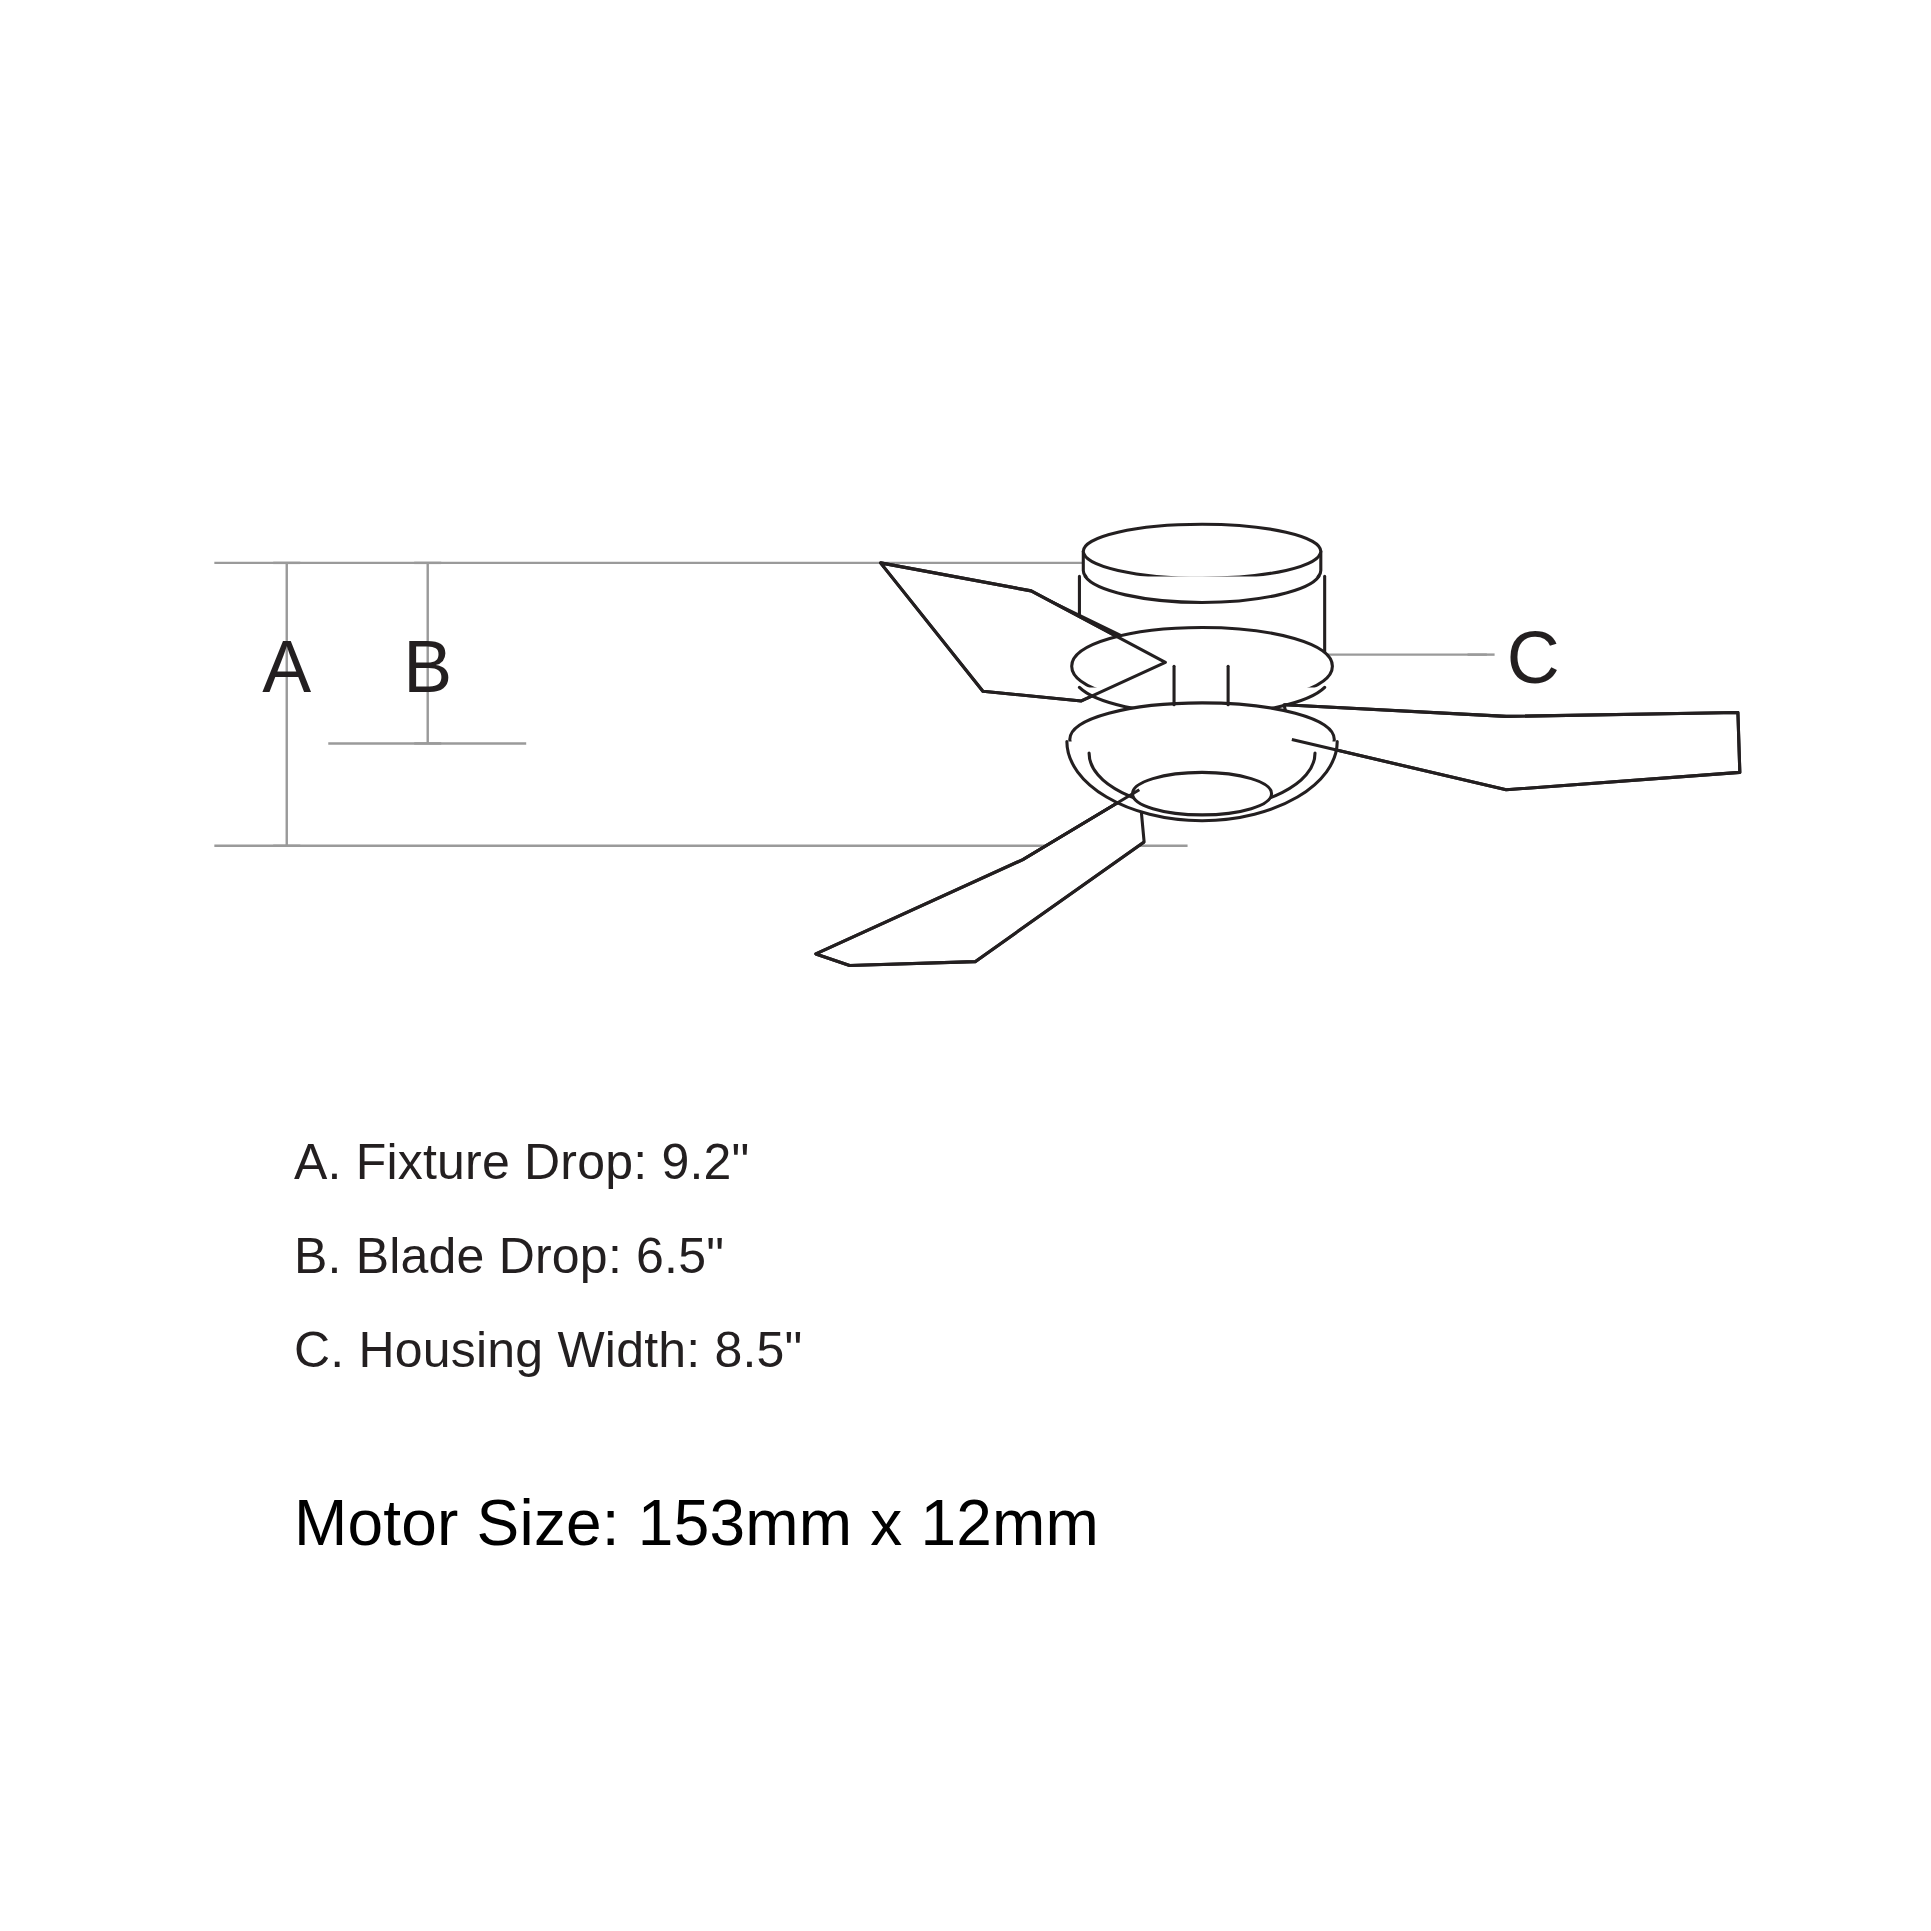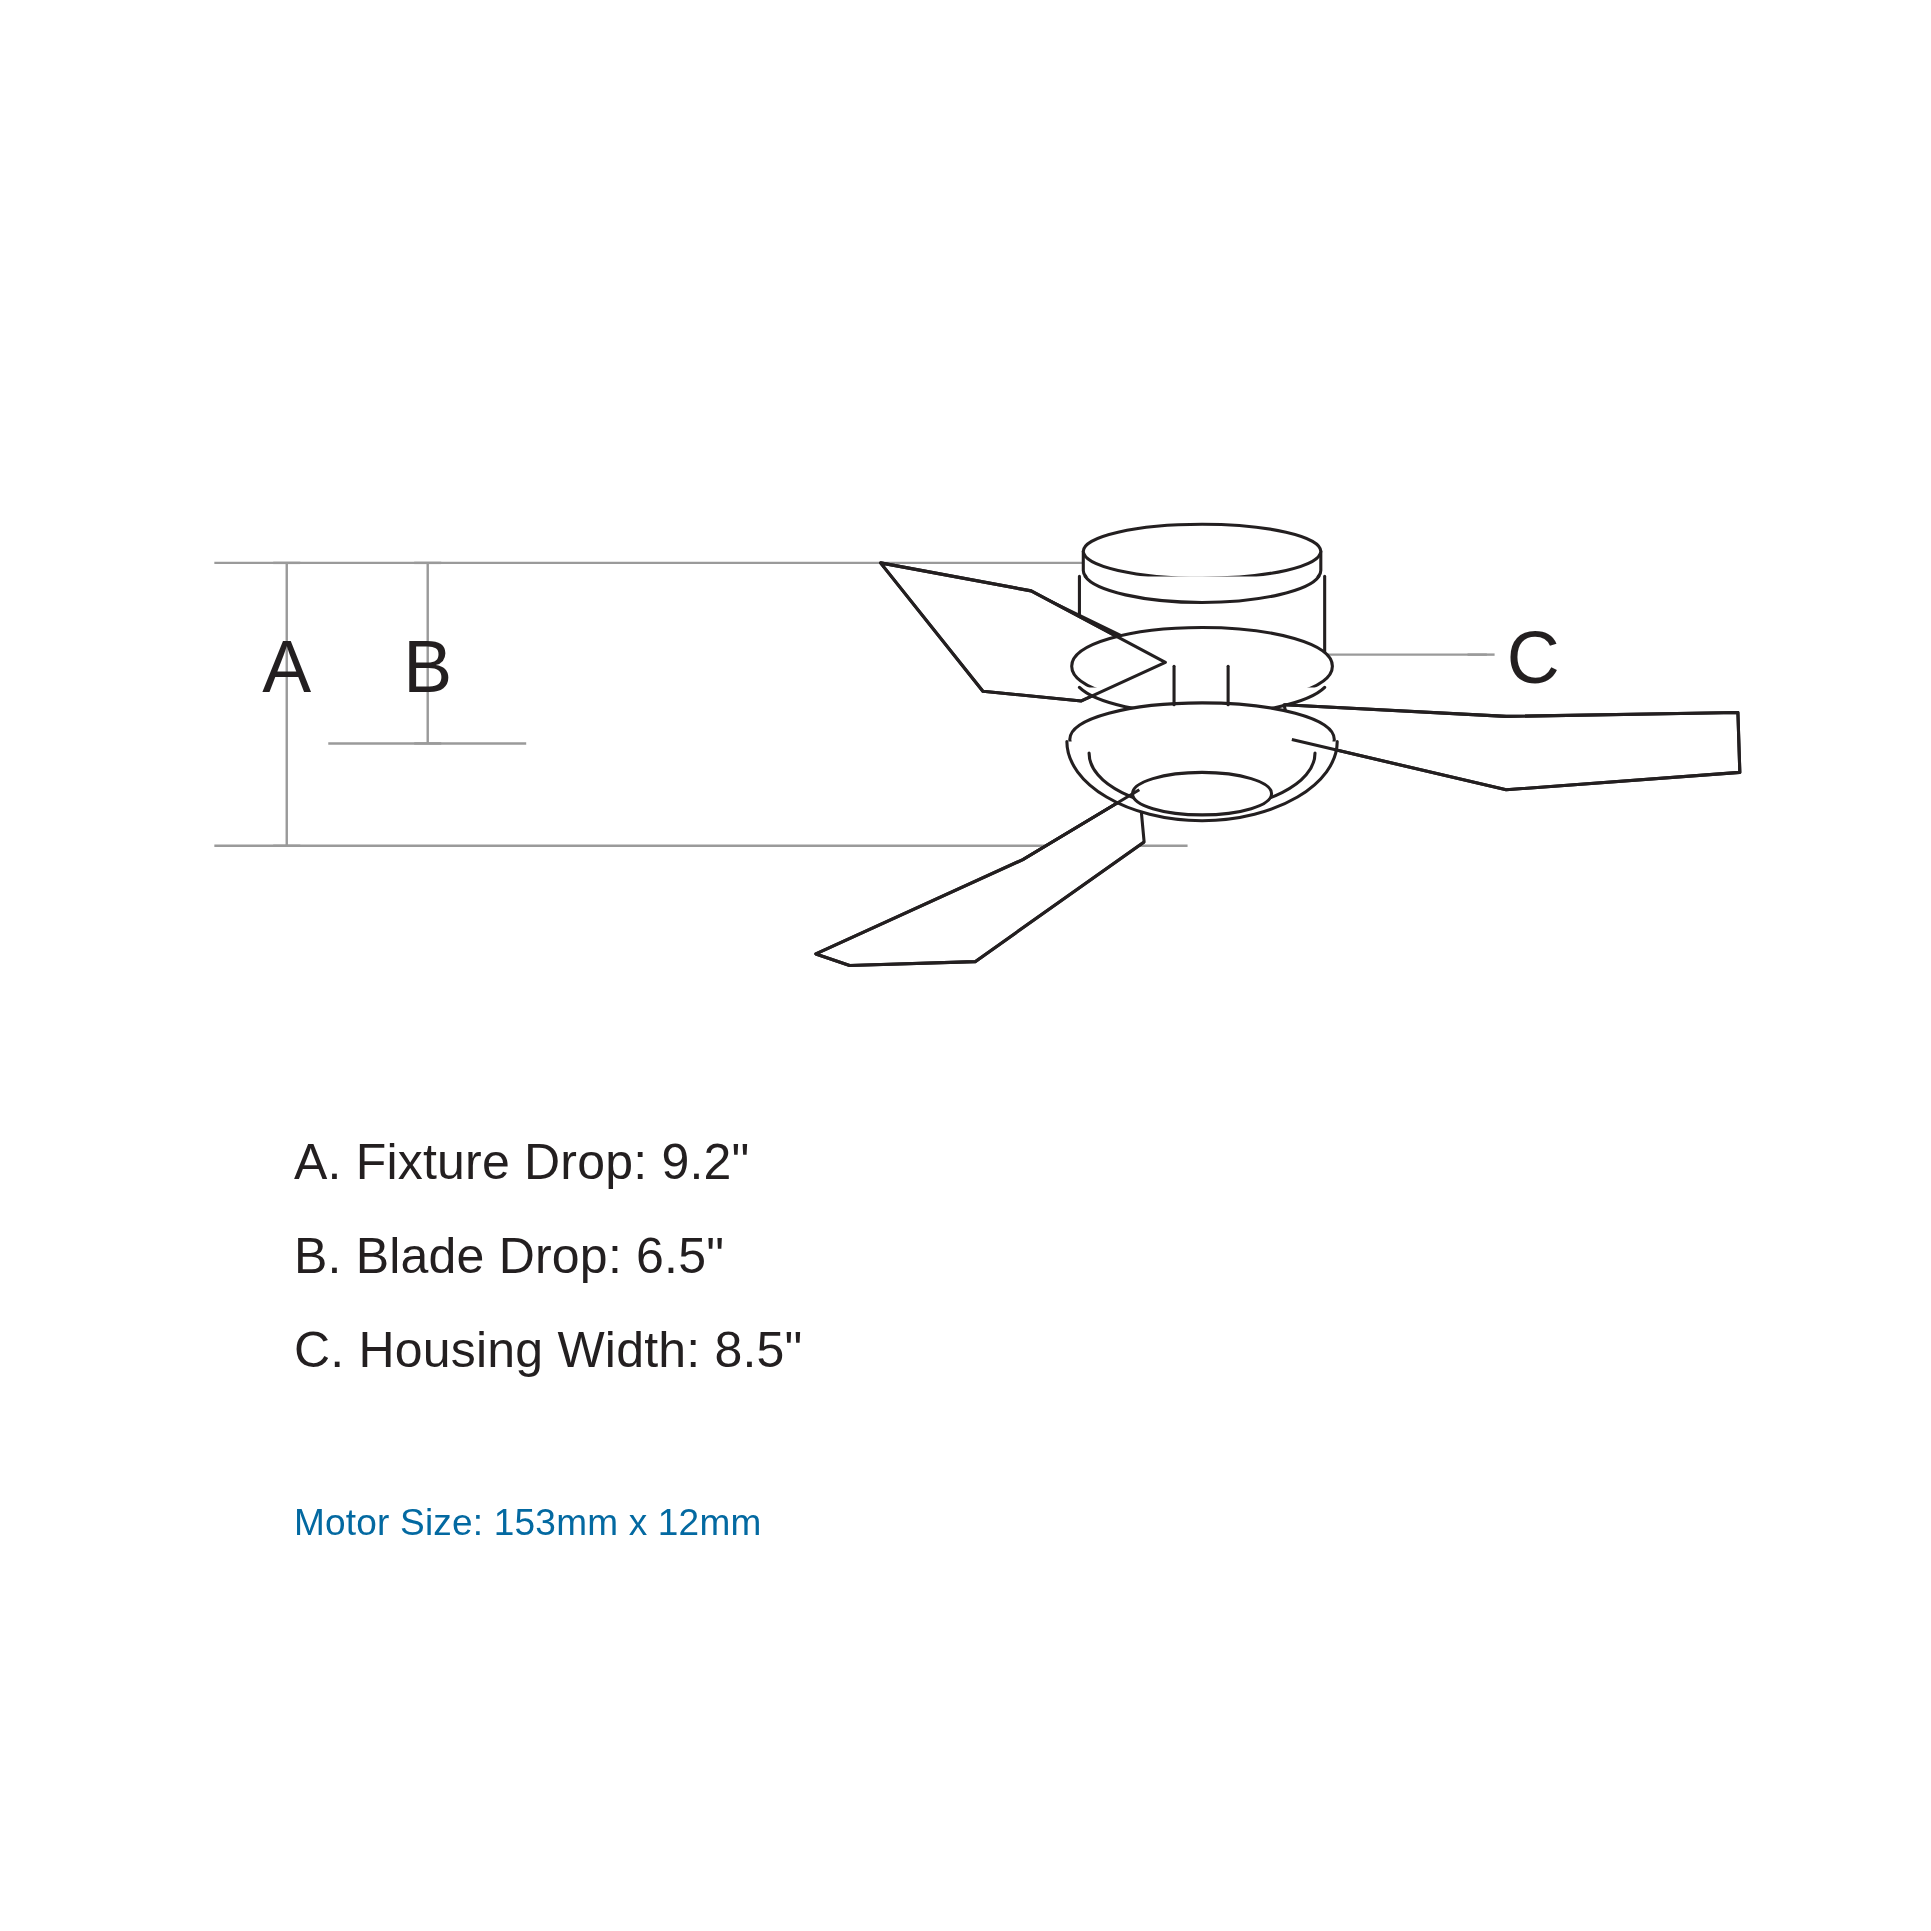--- a/index.html
+++ b/index.html
@@ -39,24 +39,24 @@
     font-size: 50px;
     line-height: 94px;
     letter-spacing: 0.2px;
     color: #231f20;
     white-space: pre;
   }
   .spec-gap {
     height: 79px;
   }
   .motor-line {
-    font-size: 37px;
+    font-size: 64px;
     line-height: 94px;
     letter-spacing: 0.2px;
-    color: #0369a1;
+    color: #000000;
     white-space: pre;
   }
 </style>
 </head>
 <body>
 
 <div id="diagram-root">
 
   <svg class="drawing" viewBox="0 0 2000 2000" xmlns="http://www.w3.org/2000/svg">
 

